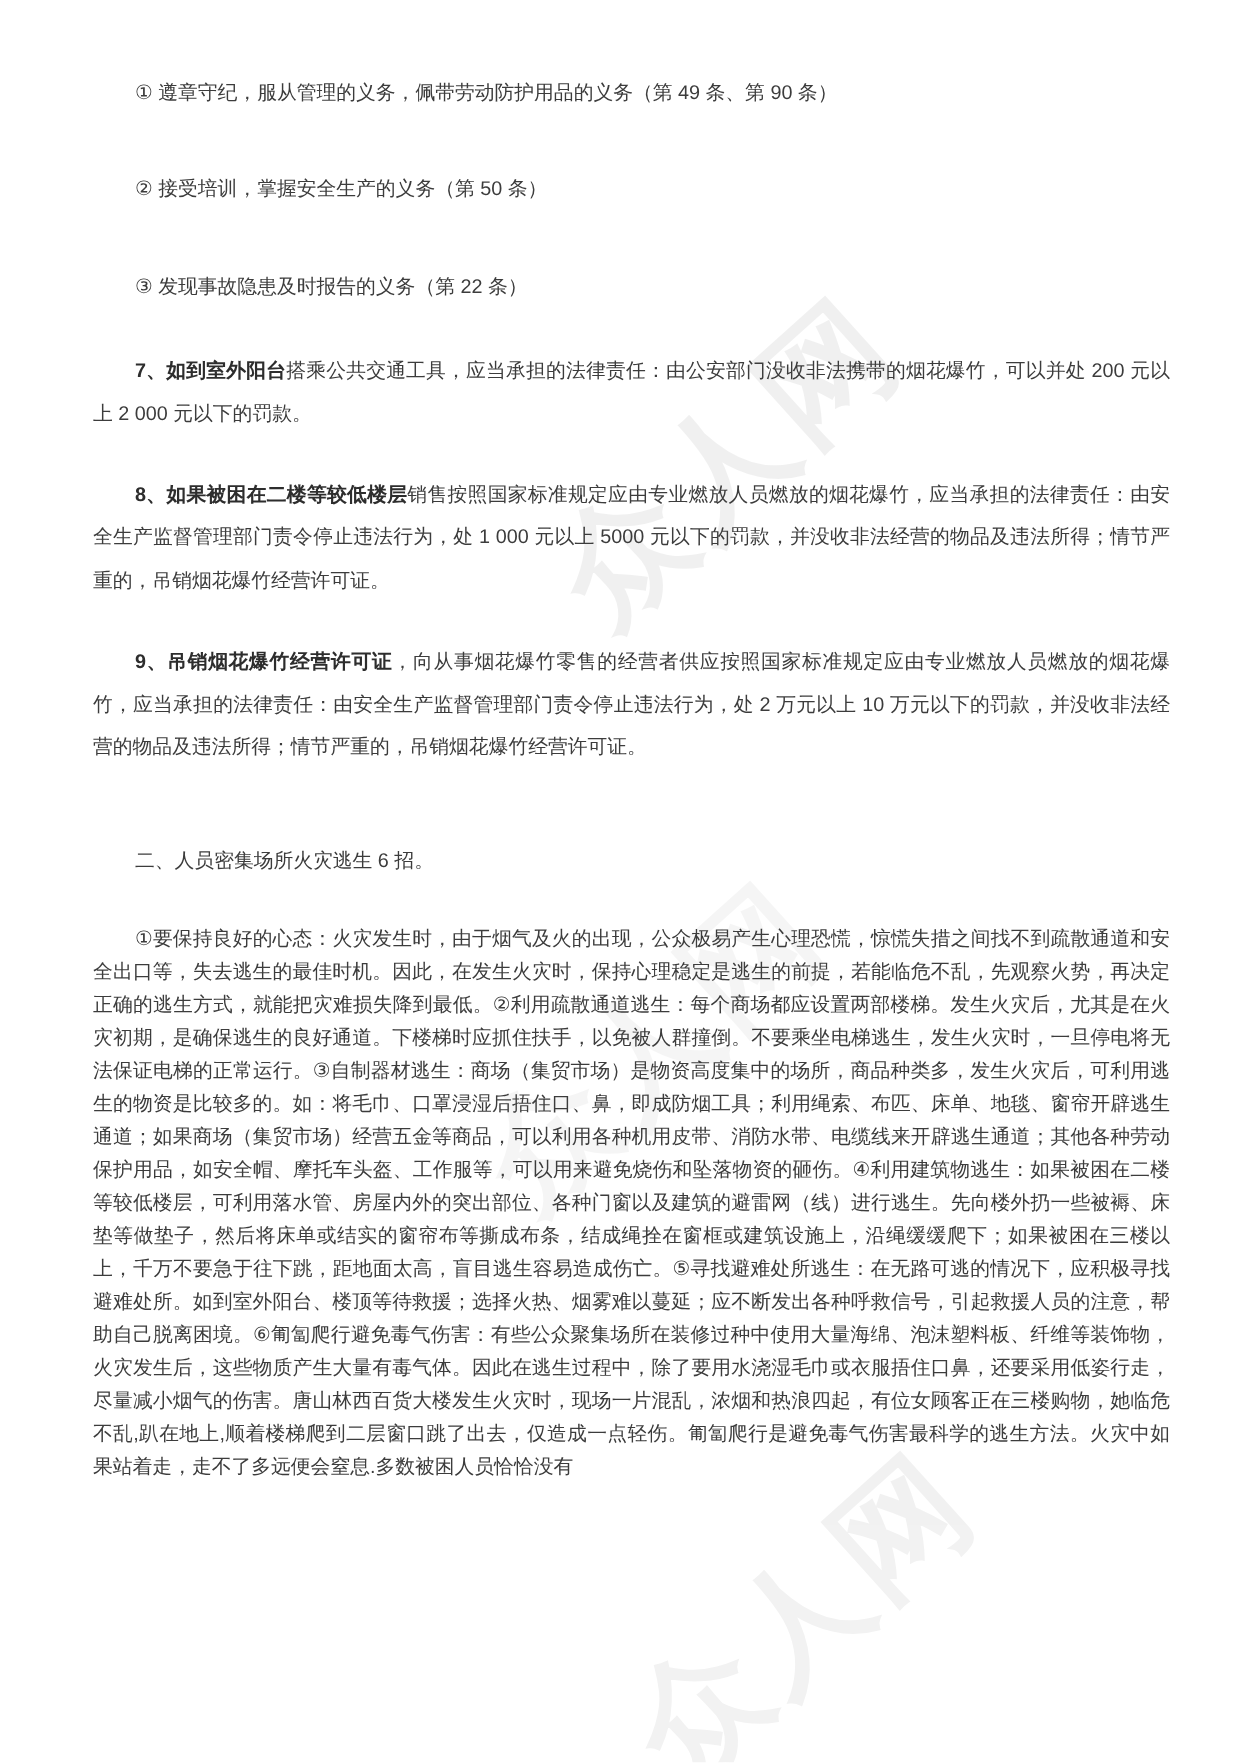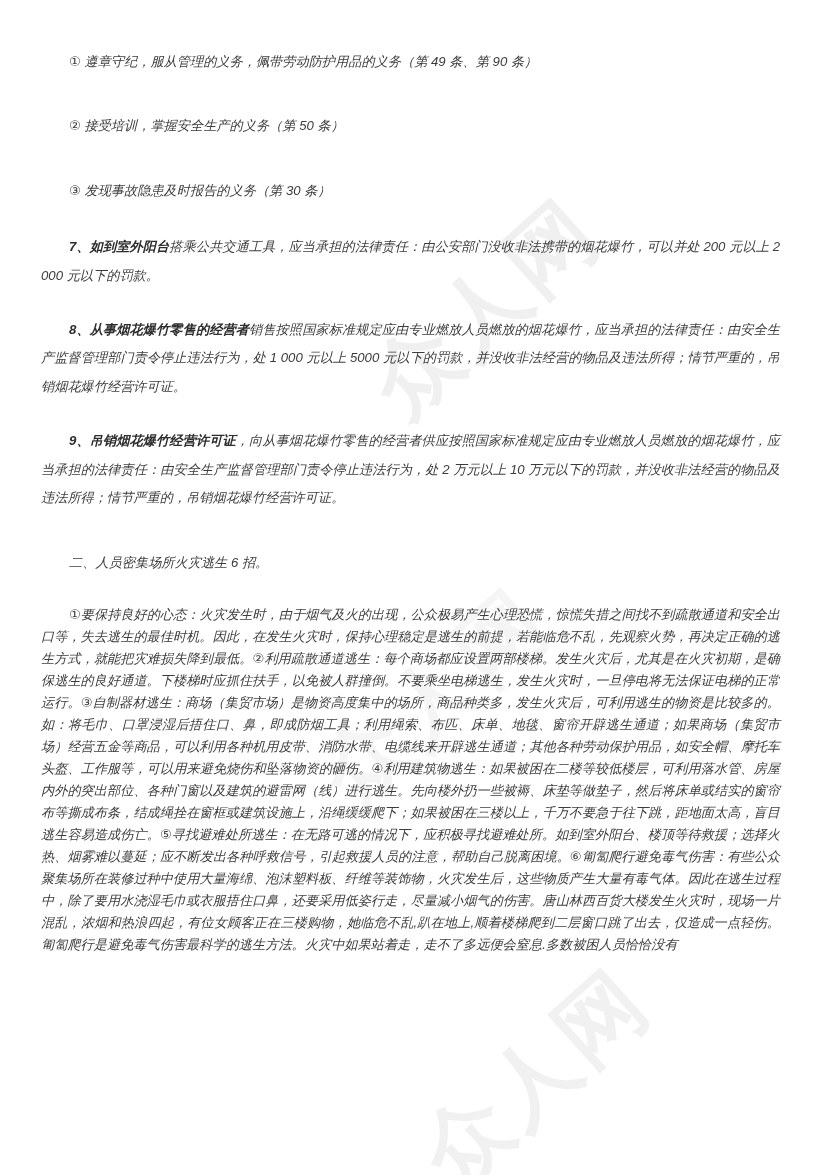--- a/index.html
+++ b/index.html
@@ -45,23 +45,22 @@
     transform-origin: center center;
     font-family: "Liberation Sans", "DejaVu Sans", sans-serif;
   }
   .wm-a { left: 350px; top: 250px; }
   .wm-b { left: 300px; top: 640px; opacity: 0.035; }
   .wm-c { left: 400px; top: 1020px; opacity: 0.05; }
 
   #content {
     position: relative;
     z-index: 2;
-    padding: 48px 50px 0 41px;
+    padding: 48px 50px 0 62px;
     box-sizing: border-box;
-    font-style: italic;
   }
 
   p {
     margin: 0;
     font-size: 13.2px;
     line-height: 28.4px;
     text-align: justify;
     text-justify: inter-ideograph;
     color: #3c3c3c;
     word-break: break-all;
@@ -79,21 +78,21 @@
   .clause {
     margin-bottom: 26px;
     text-indent: 28px;
   }
   .clause b {
     font-weight: 700;
     color: #2d2d2d;
   }
 
   .section-heading {
-    margin-top: 37px;
+    margin-top: 48px;
     margin-bottom: 26px;
     text-indent: 28px;
   }
 
   .body-para {
     text-indent: 28px;
     line-height: 22px;
     margin-top: 23px;
   }
 </style>
@@ -105,26 +104,26 @@
   <div id="watermark-layer">
     <div class="wm wm-a">众人网</div>
     <div class="wm wm-b">众人网</div>
     <div class="wm wm-c">众人网</div>
   </div>
 
   <div id="content">
 
     <p class="item-line">① 遵章守纪，服从管理的义务，佩带劳动防护用品的义务（第 49 条、第 90 条）</p>
     <p class="item-line">② 接受培训，掌握安全生产的义务（第 50 条）</p>
-    <p class="item-line">③ 发现事故隐患及时报告的义务（第 30 条）</p>
+    <p class="item-line">③ 发现事故隐患及时报告的义务（第 22 条）</p>
 
 
     <p class="clause"><b>7、</b><b>如到室外阳台</b><span>搭乘公共交通工具，应当承担的法律责任：由公安部门没收非法携带的烟花爆竹，可以并处 200 元以上 2 000 元以下的罚款。</span></p>
 
-    <p class="clause"><b>8、</b><b>从事烟花爆竹零售的经营者</b><span>销售按照国家标准规定应由专业燃放人员燃放的烟花爆竹，应当承担的法律责任：由安全生产监督管理部门责令停止违法行为，处 1 000 元以上 5000 元以下的罚款，并没收非法经营的物品及违法所得；情节严重的，吊销烟花爆竹经营许可证。</span></p>
+    <p class="clause"><b>8、</b><b>如果被困在二楼等较低楼层</b><span>销售按照国家标准规定应由专业燃放人员燃放的烟花爆竹，应当承担的法律责任：由安全生产监督管理部门责令停止违法行为，处 1 000 元以上 5000 元以下的罚款，并没收非法经营的物品及违法所得；情节严重的，吊销烟花爆竹经营许可证。</span></p>
 
     <p class="clause"><b>9、</b><b>吊销烟花爆竹经营许可证</b><span>，向从事烟花爆竹零售的经营者供应按照国家标准规定应由专业燃放人员燃放的烟花爆竹，应当承担的法律责任：由安全生产监督管理部门责令停止违法行为，处 2 万元以上 10 万元以下的罚款，并没收非法经营的物品及违法所得；情节严重的，吊销烟花爆竹经营许可证。</span></p>
 
     <p class="section-heading">二、人员密集场所火灾逃生 6 招。</p>
 
     <p class="body-para">①要保持良好的心态：火灾发生时，由于烟气及火的出现，公众极易产生心理恐慌，惊慌失措之间找不到疏散通道和安全出口等，失去逃生的最佳时机。因此，在发生火灾时，保持心理稳定是逃生的前提，若能临危不乱，先观察火势，再决定正确的逃生方式，就能把灾难损失降到最低。②利用疏散通道逃生：每个商场都应设置两部楼梯。发生火灾后，尤其是在火灾初期，是确保逃生的良好通道。下楼梯时应抓住扶手，以免被人群撞倒。不要乘坐电梯逃生，发生火灾时，一旦停电将无法保证电梯的正常运行。③自制器材逃生：商场（集贸市场）是物资高度集中的场所，商品种类多，发生火灾后，可利用逃生的物资是比较多的。如：将毛巾、口罩浸湿后捂住口、鼻，即成防烟工具；利用绳索、布匹、床单、地毯、窗帘开辟逃生通道；如果商场（集贸市场）经营五金等商品，可以利用各种机用皮带、消防水带、电缆线来开辟逃生通道；其他各种劳动保护用品，如安全帽、摩托车头盔、工作服等，可以用来避免烧伤和坠落物资的砸伤。④利用建筑物逃生：如果被困在二楼等较低楼层，可利用落水管、房屋内外的突出部位、各种门窗以及建筑的避雷网（线）进行逃生。先向楼外扔一些被褥、床垫等做垫子，然后将床单或结实的窗帘布等撕成布条，结成绳拴在窗框或建筑设施上，沿绳缓缓爬下；如果被困在三楼以上，千万不要急于往下跳，距地面太高，盲目逃生容易造成伤亡。⑤寻找避难处所逃生：在无路可逃的情况下，应积极寻找避难处所。如到室外阳台、楼顶等待救援；选择火热、烟雾难以蔓延；应不断发出各种呼救信号，引起救援人员的注意，帮助自己脱离困境。⑥匍匐爬行避免毒气伤害：有些公众聚集场所在装修过种中使用大量海绵、泡沫塑料板、纤维等装饰物，火灾发生后，这些物质产生大量有毒气体。因此在逃生过程中，除了要用水浇湿毛巾或衣服捂住口鼻，还要采用低姿行走，尽量减小烟气的伤害。唐山林西百货大楼发生火灾时，现场一片混乱，浓烟和热浪四起，有位女顾客正在三楼购物，她临危不乱,趴在地上,顺着楼梯爬到二层窗口跳了出去，仅造成一点轻伤。匍匐爬行是避免毒气伤害最科学的逃生方法。火灾中如果站着走，走不了多远便会窒息.多数被困人员恰恰没有</p>
 
   </div>
 </div>
 

